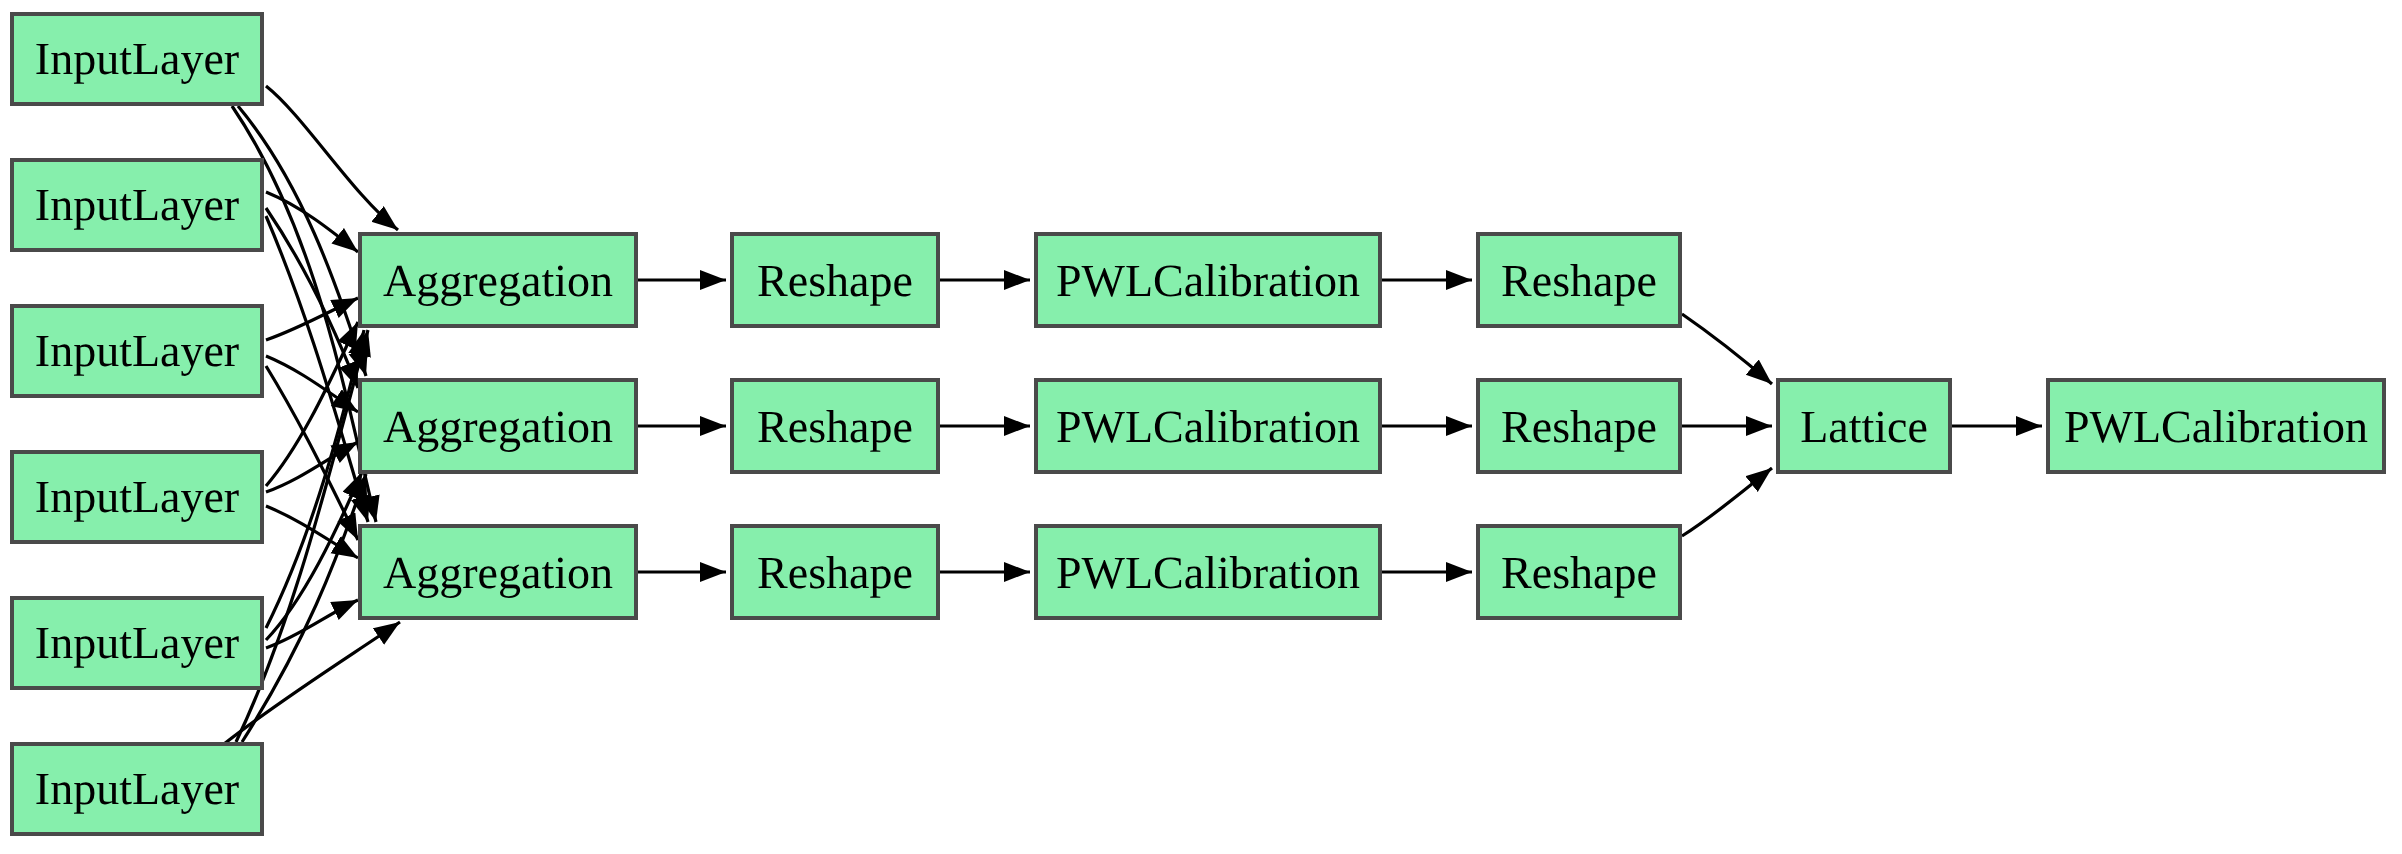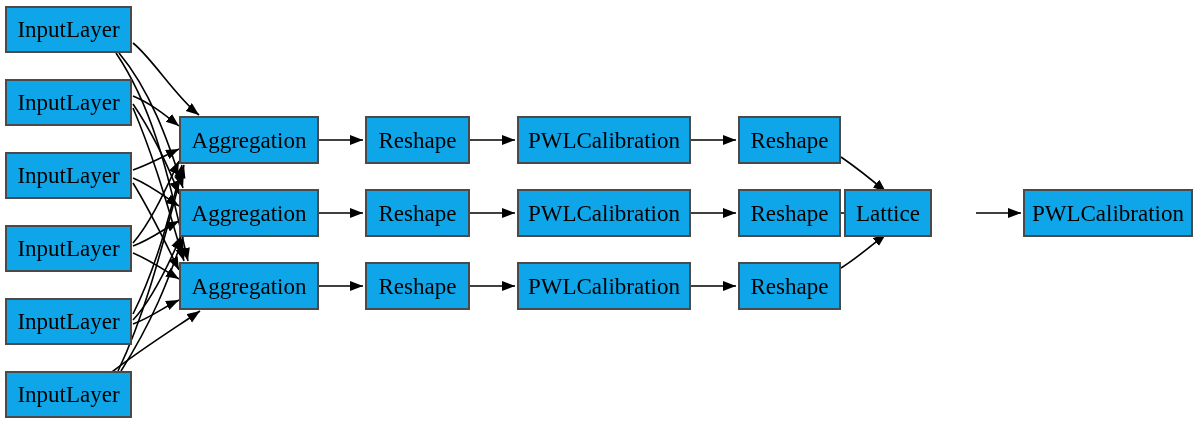--- a/index.html
+++ b/index.html
@@ -10,21 +10,21 @@
     font-family:"Liberation Serif", serif;
     overflow:hidden;
   }
   .edges{
     position:absolute;left:0;top:0;width:1201px;height:427px;
   }
   .node{
     position:absolute;
     box-sizing:border-box;
     border:2px solid #4a4a4a;
-    background:#0ea5e9;
+    background:#86efac;
     color:#000000;
     display:flex;align-items:center;justify-content:center;
     font-size:23px;line-height:1;white-space:nowrap;
     letter-spacing:0px;
   }
 </style>
 </head>
 <body>
 
 <div class="canvas">
@@ -84,16 +84,16 @@
   <div class="node" style="left: 365px; top: 262px; width: 105px; height: 48px;">Reshape</div>
 
   <div class="node" style="left: 517px; top: 116px; width: 174px; height: 48px;">PWLCalibration</div>
   <div class="node" style="left: 517px; top: 189px; width: 174px; height: 48px;">PWLCalibration</div>
   <div class="node" style="left: 517px; top: 262px; width: 174px; height: 48px;">PWLCalibration</div>
 
   <div class="node" style="left: 738px; top: 116px; width: 103px; height: 48px;">Reshape</div>
   <div class="node" style="left: 738px; top: 189px; width: 103px; height: 48px;">Reshape</div>
   <div class="node" style="left: 738px; top: 262px; width: 103px; height: 48px;">Reshape</div>
 
-  <div class="node" style="left: 844px; top: 189px; width: 88px; height: 48px;">Lattice</div>
+  <div class="node" style="left: 888px; top: 189px; width: 88px; height: 48px;">Lattice</div>
   <div class="node" style="left: 1023px; top: 189px; width: 170px; height: 48px;">PWLCalibration</div>
 
 </div>
 
 </body></html>

